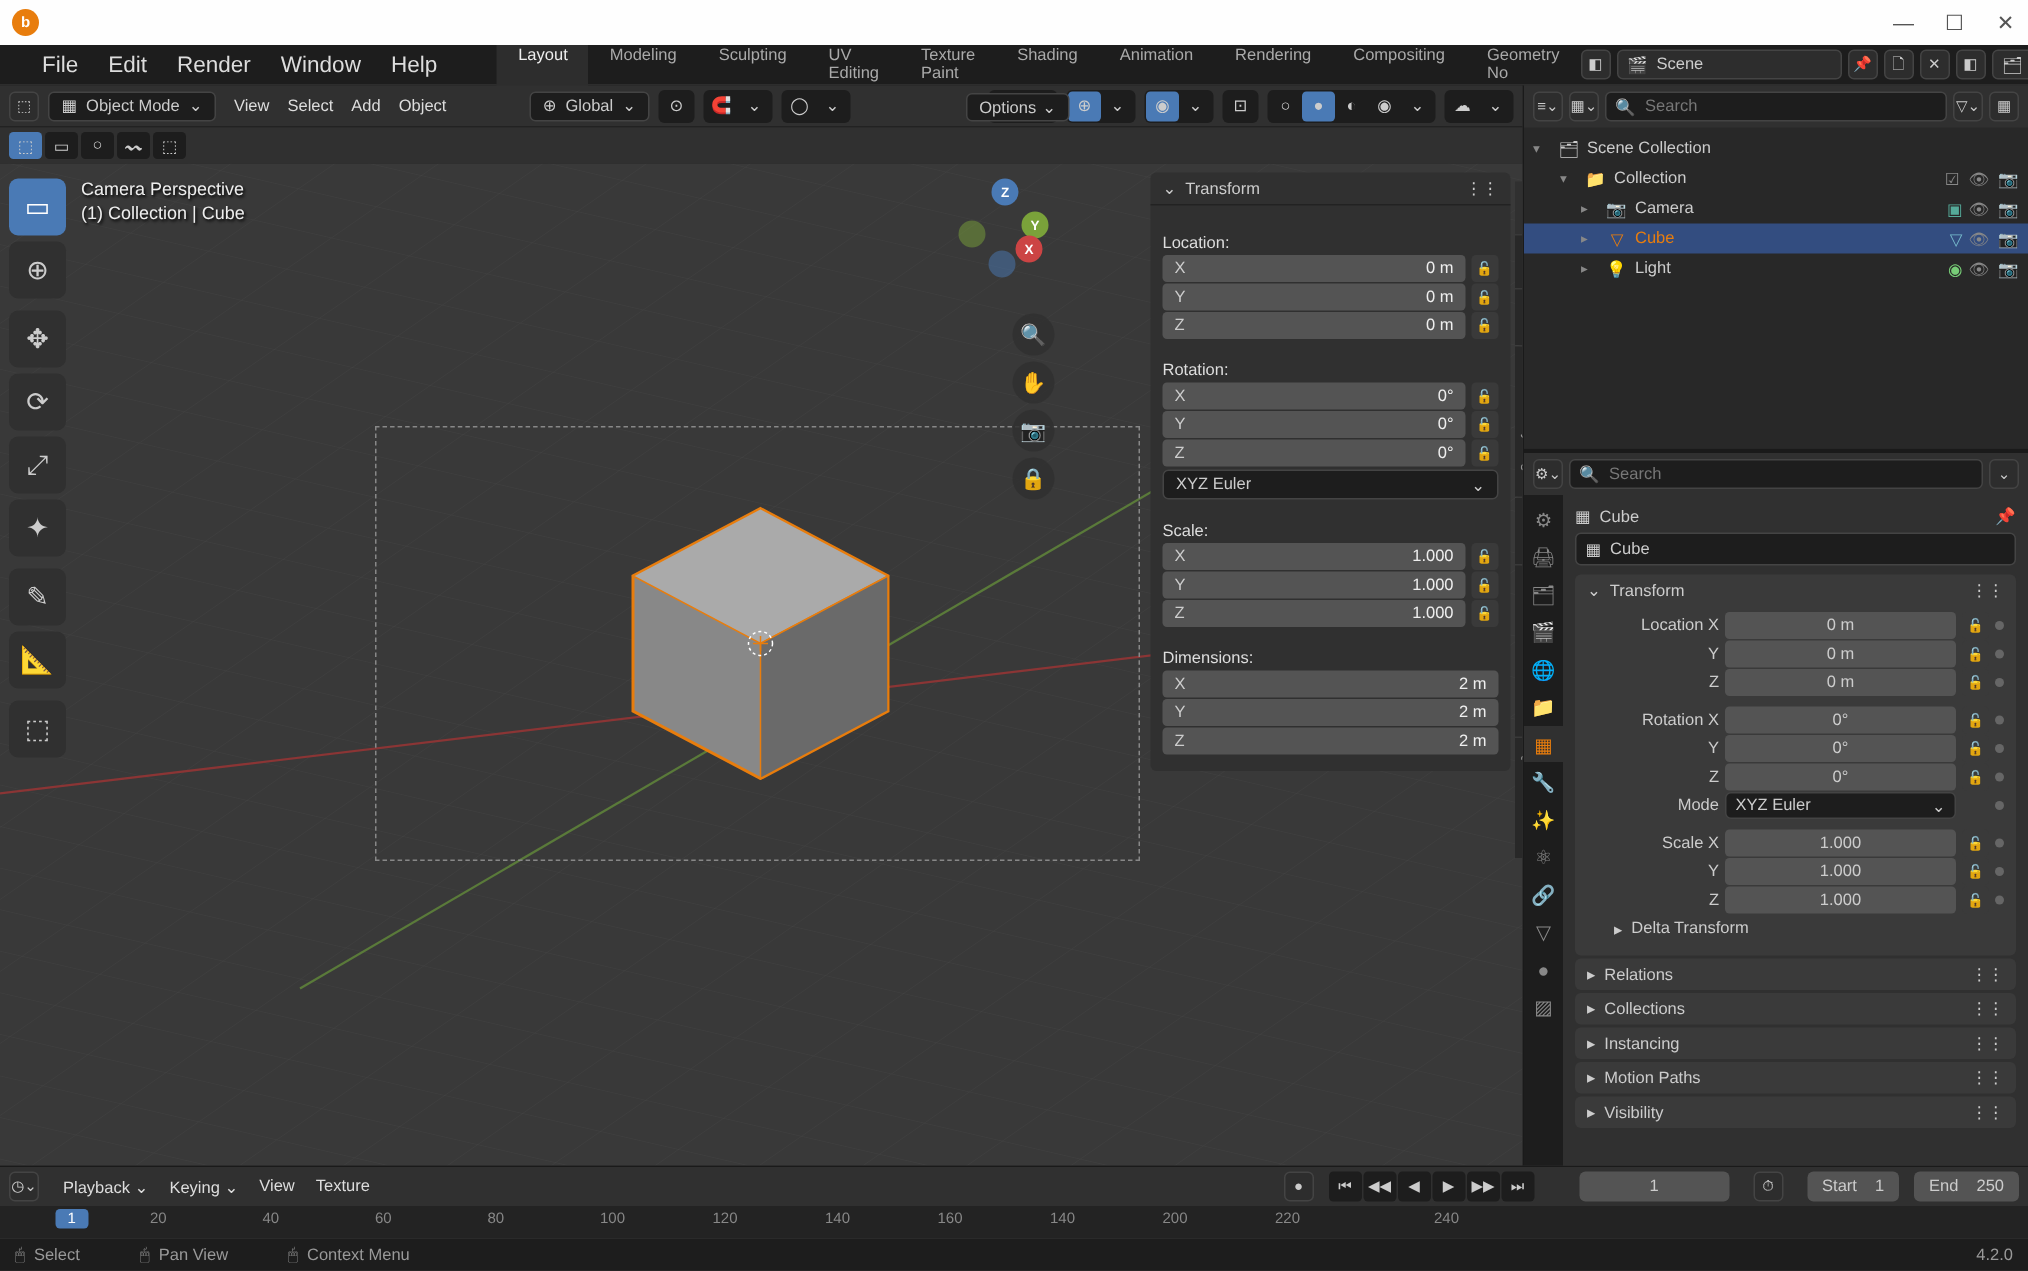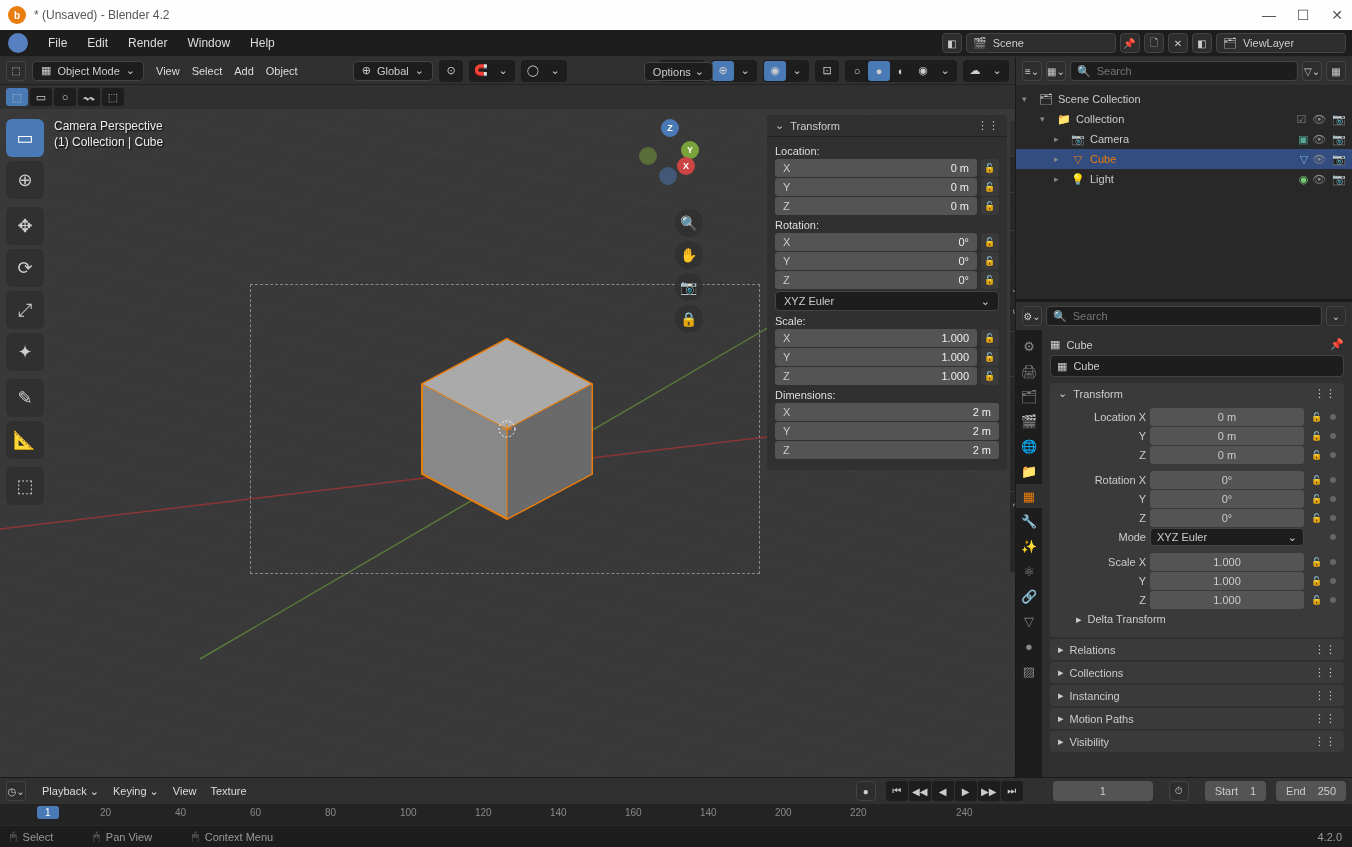--- a/index.html
+++ b/index.html
@@ -4,21 +4,21 @@
 <style>
 *{margin:0;padding:0;box-sizing:border-box;font-family:-apple-system,BlinkMacSystemFont,"Segoe UI",sans-serif;user-select:none}
 body{width:1352px;height:847px;background:#1d1d1d;color:#ccc;font-size:11px;overflow:hidden;position:relative}
 .titlebar{height:30px;background:#fefefe;color:#333;display:flex;align-items:center;padding:0 8px;position:relative}
 .titlebar-logo{width:18px;height:18px;background:#e87d0d;border-radius:50%;margin-right:8px;display:flex;align-items:center;justify-content:center;color:#fff;font-size:10px;font-weight:bold}
 .titlebar-title{flex:1;font-size:12px;color:#555}
 .titlebar-buttons{display:flex;gap:20px;margin-left:auto}
 .titlebar-btn{width:14px;height:14px;display:flex;align-items:center;justify-content:center;font-size:14px;color:#555}
 .menubar{height:27px;background:#1d1d1d;display:flex;align-items:center;border-bottom:1px solid #2d2d2d;padding-left:8px}
 .blender-logo{width:20px;height:20px;background:#5680C2;border-radius:50%;margin-right:10px}
-.menubar-item{padding:4px 10px;font-size:12px;color:#ddd;cursor:pointer}
+.menubar-item{padding:4px 10px;font-size:15px;color:#ddd;cursor:pointer}
 .workspace-tabs{display:flex;margin-left:30px}
 .workspace-tab{padding:4px 14px;font-size:11px;color:#aaa;cursor:pointer;border-radius:3px 3px 0 0}
 .workspace-tab.active{background:#2d2d2d;color:#eee}
 .scene-controls{margin-left:auto;display:flex;gap:4px;padding-right:6px;align-items:center}
 .scene-box,.viewlayer-box{display:flex;align-items:center;background:#2d2d2d;border:1px solid #444;border-radius:4px;height:20px;padding:0 6px;gap:6px;font-size:11px}
 .scene-box{width:150px}
 .viewlayer-box{width:130px}
 .small-icon-btn{width:20px;height:20px;background:#2d2d2d;border:1px solid #444;border-radius:4px;display:flex;align-items:center;justify-content:center;font-size:10px}
 .main-area{display:flex;height:calc(100% - 57px - 48px - 22px)}
 .viewport-col{flex:1;display:flex;flex-direction:column;position:relative}
@@ -43,21 +43,21 @@
 .gizmo-circle{position:absolute;width:18px;height:18px;border-radius:50%;display:flex;align-items:center;justify-content:center;font-size:9px;font-weight:bold;color:#fff}
 .nav-icons{position:absolute;right:312px;top:100px;display:flex;flex-direction:column;gap:4px;z-index:4}
 .nav-icon{width:28px;height:28px;background:rgba(48,48,48,0.85);border-radius:50%;display:flex;align-items:center;justify-content:center;font-size:14px}
 .options-btn{position:absolute;right:302px;top:-23px;background:#1d1d1d;border:1px solid #444;border-radius:4px;padding:2px 8px;font-size:11px;z-index:4;display:flex;gap:4px;align-items:center}
 .npanel{position:absolute;right:8px;top:6px;width:240px;background:#303030;border-radius:4px;z-index:4;padding-bottom:6px}
 .npanel-tabs{position:absolute;right:-20px;top:6px;display:flex;flex-direction:column;gap:1px}
 .npanel-tab{writing-mode:vertical-rl;padding:8px 3px;font-size:10px;background:#282828;border-radius:0 4px 4px 0;color:#999;cursor:pointer}
 .npanel-tab.active{background:#303030;color:#eee}
 .npanel-header{display:flex;align-items:center;padding:4px 8px;gap:6px;border-bottom:1px solid #222}
 .npanel-body{padding:4px 8px}
-.prop-label{font-size:11px;color:#ddd;margin:4px 0 2px}
+.prop-label{font-size:11px;color:#ddd;margin:15px 0 2px}
 .prop-row{display:flex;align-items:center;gap:4px;margin-bottom:1px}
 .prop-field{flex:1;height:18px;background:#545454;border-radius:3px;display:flex;align-items:center;padding:0 8px;justify-content:space-between}
 .prop-axis{color:#ccc}
 .prop-val{color:#eee}
 .lock-btn{width:18px;height:18px;background:#3a3a3a;border-radius:3px;display:flex;align-items:center;justify-content:center;font-size:9px}
 .euler-select{height:20px;background:#1d1d1d;border:1px solid #444;border-radius:4px;padding:0 8px;display:flex;align-items:center;justify-content:space-between;margin:2px 0 4px}
 .right-col{width:337px;display:flex;flex-direction:column;background:#303030;border-left:1px solid #1a1a1a}
 .outliner{height:245px;display:flex;flex-direction:column;border-bottom:3px solid #1a1a1a}
 .outliner-header{height:28px;display:flex;align-items:center;padding:0 6px;gap:4px;background:#303030}
 .search-box{flex:1;height:20px;background:#1d1d1d;border:1px solid #444;border-radius:4px;display:flex;align-items:center;padding:0 6px;gap:6px}
@@ -104,31 +104,42 @@
 .status-version{margin-left:auto}
 svg.grid{position:absolute;inset:0;width:100%;height:100%}
 .camera-frame{position:absolute;border:1px dashed #888;left:250px;top:175px;width:510px;height:290px;z-index:2}
 .cube-shape{position:absolute;left:414px;top:225px;width:186px;height:186px;z-index:3}
 </style>
 </head>
 <body>
 
 <div class="titlebar">
   <div class="titlebar-logo">b</div>
-  <div class="titlebar-title">* (Unsaved) - Blender 4.2</div>
   <div class="titlebar-buttons">
     <div class="titlebar-btn">—</div>
     <div class="titlebar-btn">☐</div>
     <div class="titlebar-btn">✕</div>
   </div>
 </div>
 
 <div class="menubar">
   <div class="blender-logo"></div>
   <div id="menus"><span class="menubar-item">File</span><span class="menubar-item">Edit</span><span class="menubar-item">Render</span><span class="menubar-item">Window</span><span class="menubar-item">Help</span></div>
+  <div class="workspace-tabs" id="workspaces">
+      <div class="workspace-tab active">Layout</div>
+      <div class="workspace-tab">Modeling</div>
+      <div class="workspace-tab">Sculpting</div>
+      <div class="workspace-tab">UV Editing</div>
+      <div class="workspace-tab">Texture Paint</div>
+      <div class="workspace-tab">Shading</div>
+      <div class="workspace-tab">Animation</div>
+      <div class="workspace-tab">Rendering</div>
+      <div class="workspace-tab">Compositing</div>
+      <div class="workspace-tab">Geometry No</div>
+    </div>
   <div class="scene-controls">
     <div class="small-icon-btn">◧</div>
     <div class="scene-box">
       <span>🎬</span>
       <span>Scene</span>
     </div>
     <div class="small-icon-btn">📌</div>
     <div class="small-icon-btn">🗋</div>
     <div class="small-icon-btn">✕</div>
     <div class="small-icon-btn">◧</div>

